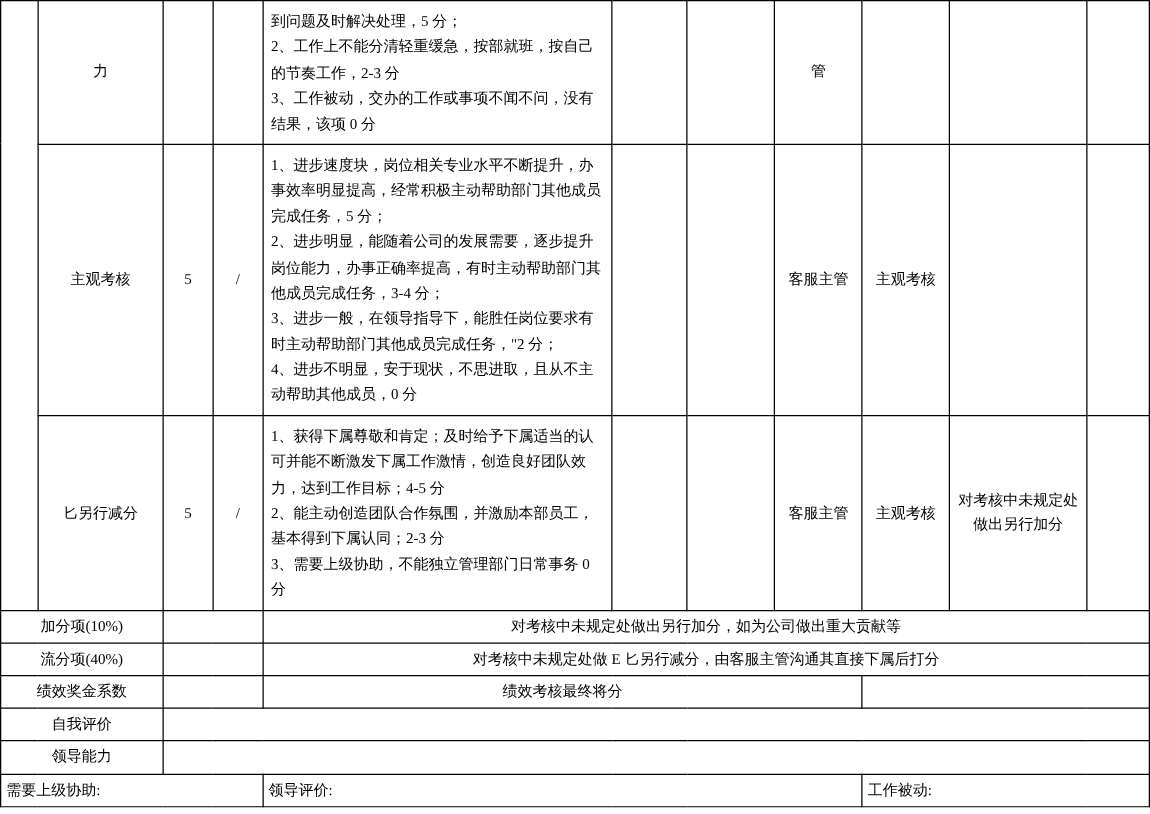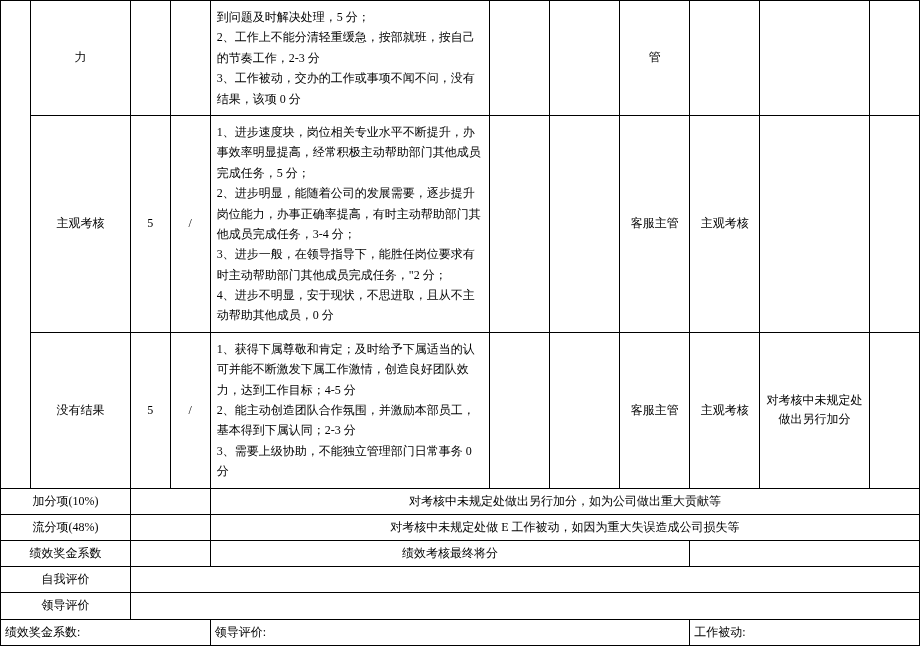--- a/index.html
+++ b/index.html
@@ -60,61 +60,61 @@
     <td class="criteria">1、进步速度块，岗位相关专业水平不断提升，办事效率明显提高，经常积极主动帮助部门其他成员完成任务，5 分；<br>2、进步明显，能随着公司的发展需要，逐步提升岗位能力，办事正确率提高，有时主动帮助部门其他成员完成任务，3-4 分；<br>3、进步一般，在领导指导下，能胜任岗位要求有时主动帮助部门其他成员完成任务，"2 分；<br>4、进步不明显，安于现状，不思进取，且从不主动帮助其他成员，0 分</td>
     <td></td>
     <td></td>
     <td>客服主管</td>
     <td>主观考核</td>
     <td></td>
     <td></td>
   </tr>
 
   <tr>
-    <td>没有结果</td>
+    <td>匕另行减分</td>
     <td>5</td>
     <td>/</td>
     <td class="criteria">1、获得下属尊敬和肯定；及时给予下属适当的认可并能不断激发下属工作激情，创造良好团队效力，达到工作目标；4-5 分<br>2、能主动创造团队合作氛围，并激励本部员工，基本得到下属认同；2-3 分<br>3、需要上级协助，不能独立管理部门日常事务 0 分</td>
     <td></td>
     <td></td>
     <td>客服主管</td>
     <td>主观考核</td>
     <td>对考核中未规定处做出另行加分</td>
     <td></td>
   </tr>
 
   <tr>
     <td colspan="2">加分项(10%)</td>
     <td colspan="2"></td>
     <td colspan="7">对考核中未规定处做出另行加分，如为公司做出重大贡献等</td>
   </tr>
 
   <tr>
-    <td colspan="2">流分项(48%)</td>
+    <td colspan="2">流分项(40%)</td>
     <td colspan="2"></td>
-    <td colspan="7">对考核中未规定处做 E 工作被动，如因为重大失误造成公司损失等</td>
+    <td colspan="7">对考核中未规定处做 E 匕另行减分，由客服主管沟通其直接下属后打分</td>
   </tr>
 
   <tr>
     <td colspan="2">绩效奖金系数</td>
     <td colspan="2"></td>
     <td colspan="4">绩效考核最终将分</td>
     <td colspan="3"></td>
   </tr>
 
   <tr>
     <td colspan="2">自我评价</td>
     <td colspan="9"></td>
   </tr>
 
   <tr>
-    <td colspan="2">领导评价</td>
+    <td colspan="2">领导能力</td>
     <td colspan="9"></td>
   </tr>
 
   <tr>
-    <td colspan="4" class="sign-left">绩效奖金系数:</td>
+    <td colspan="4" class="sign-left">需要上级协助:</td>
     <td colspan="4" class="sign-left">领导评价:</td>
     <td colspan="3" class="sign-left">工作被动:</td>
   </tr>
 
 </tbody>
   </table>
 
 </body></html>

